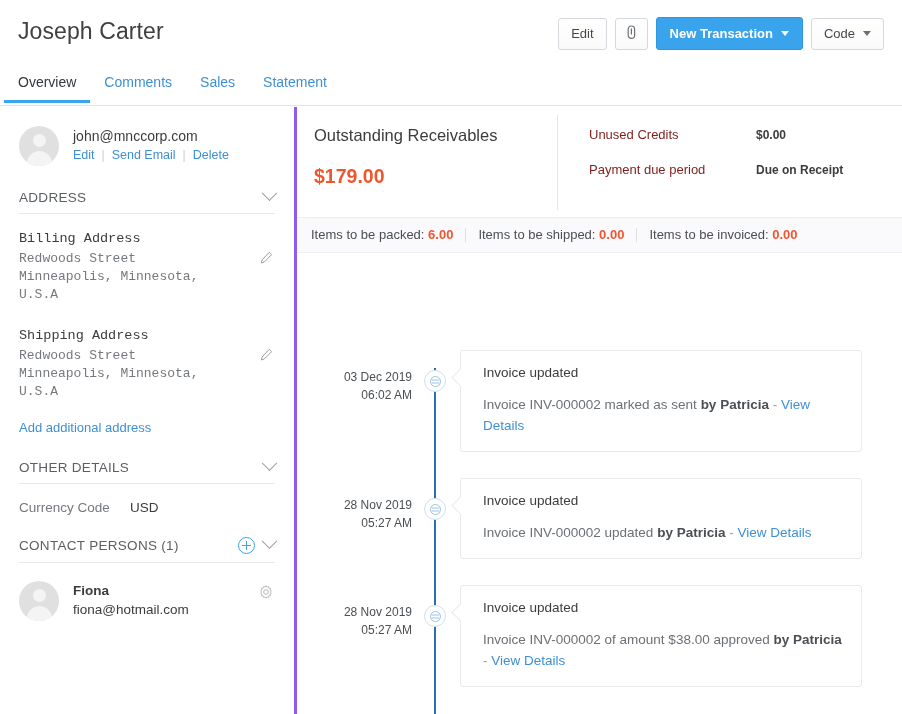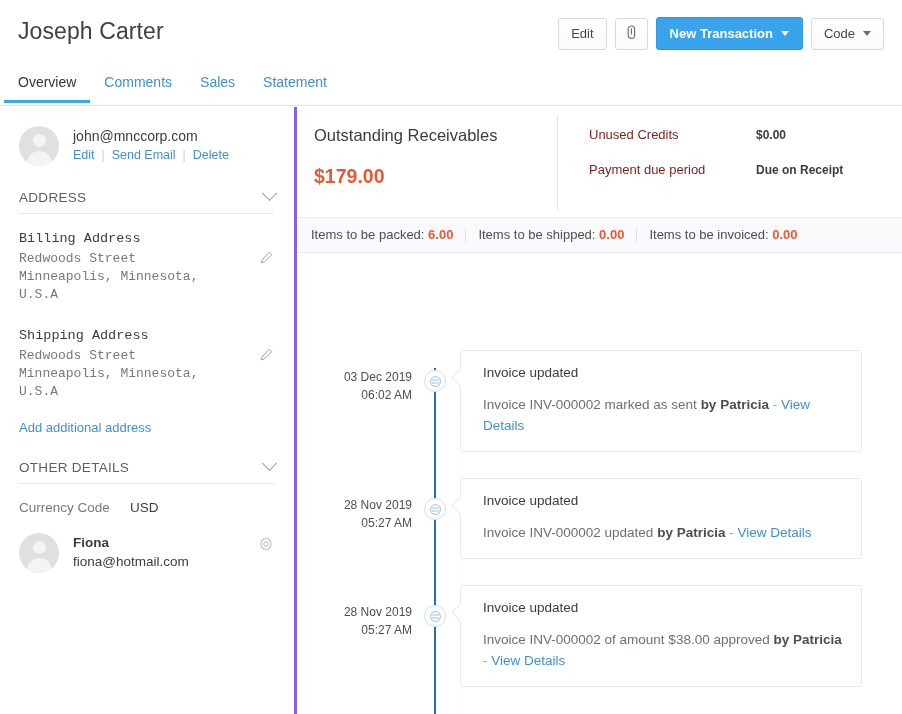--- a/index.html
+++ b/index.html
@@ -496,20 +496,27 @@
       <div class="section-actions">
         <div class="chev"></div>
       </div>
     </div>
 
     <div class="detail-row">
       <div class="detail-label">Currency Code</div>
       <div class="detail-value">USD</div>
     </div>
 
+    <div class="section-head" style="margin-top:22px;">
+      <div class="section-title">CONTACT PERSONS (1)</div>
+      <div class="section-actions">
+        <div class="plus-circle"></div>
+        <div class="chev"></div>
+      </div>
+    </div>
 
     <div class="person-row">
       <div class="avatar"></div>
       <div class="contact-info">
         <div class="person-name">Fiona</div>
         <div class="person-email">fiona@hotmail.com</div>
       </div>
       <span class="gear">
         <svg width="14" height="14" viewBox="0 0 14 14" fill="none" xmlns="http://www.w3.org/2000/svg">
           <circle cx="7" cy="7" r="2.3" stroke="#b3b7bb" stroke-width="1"></circle>

